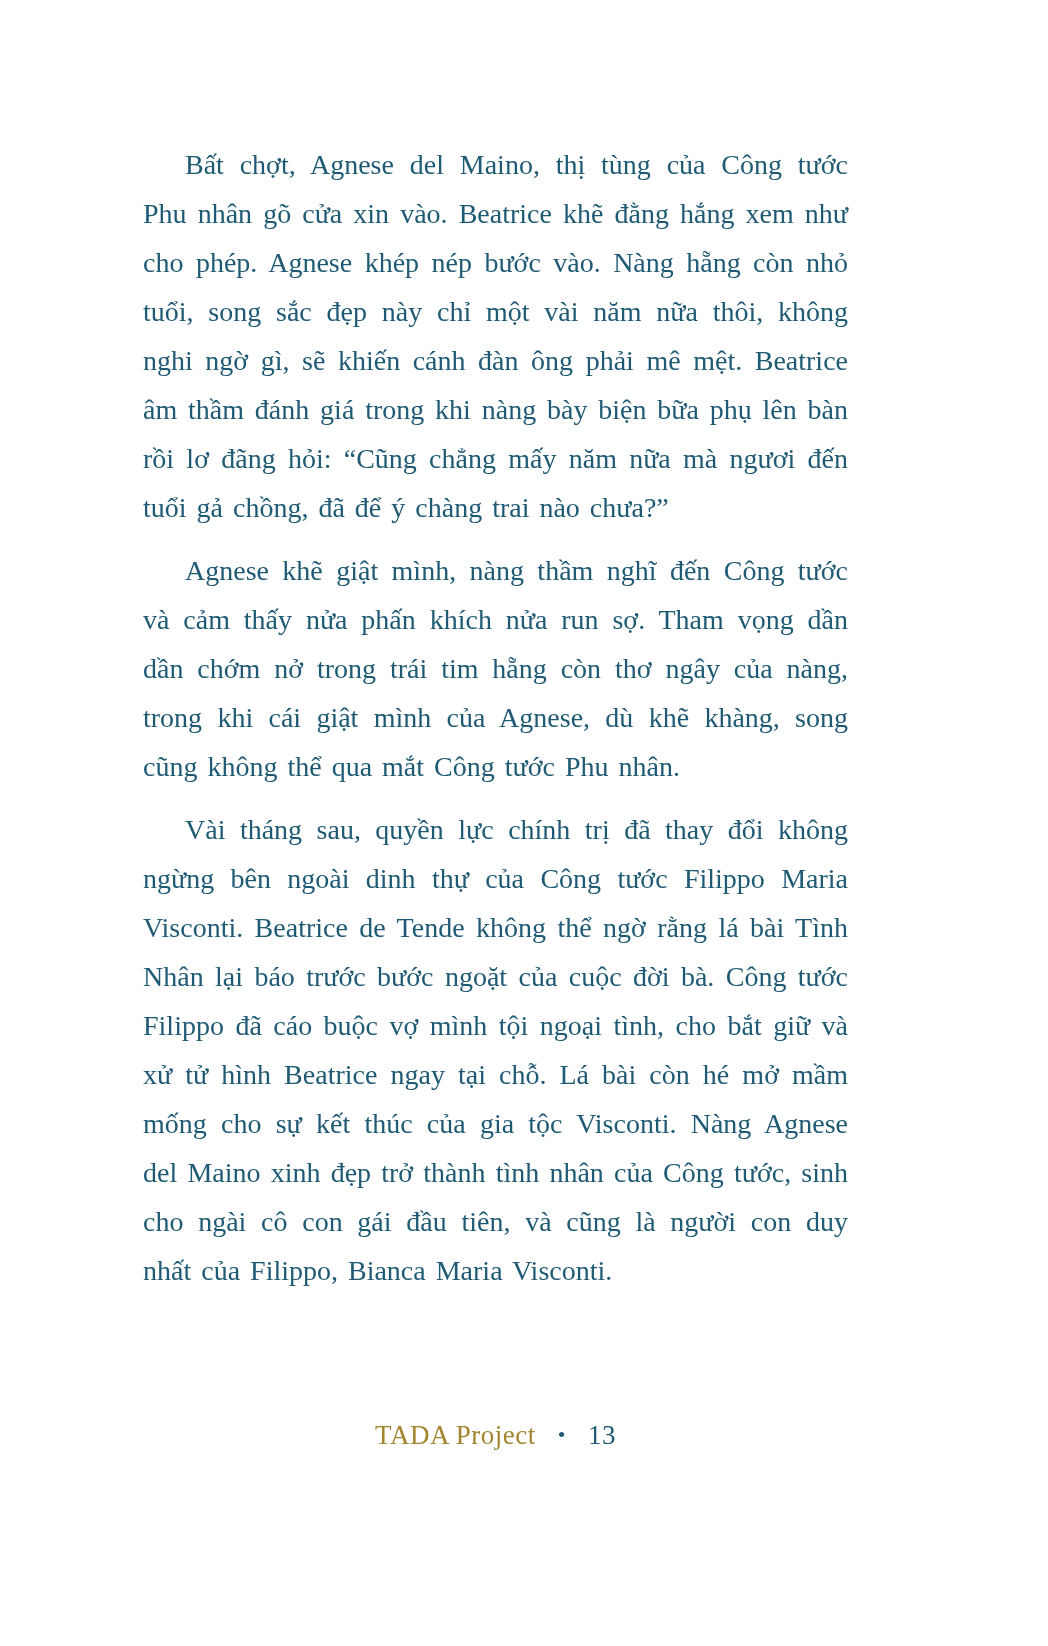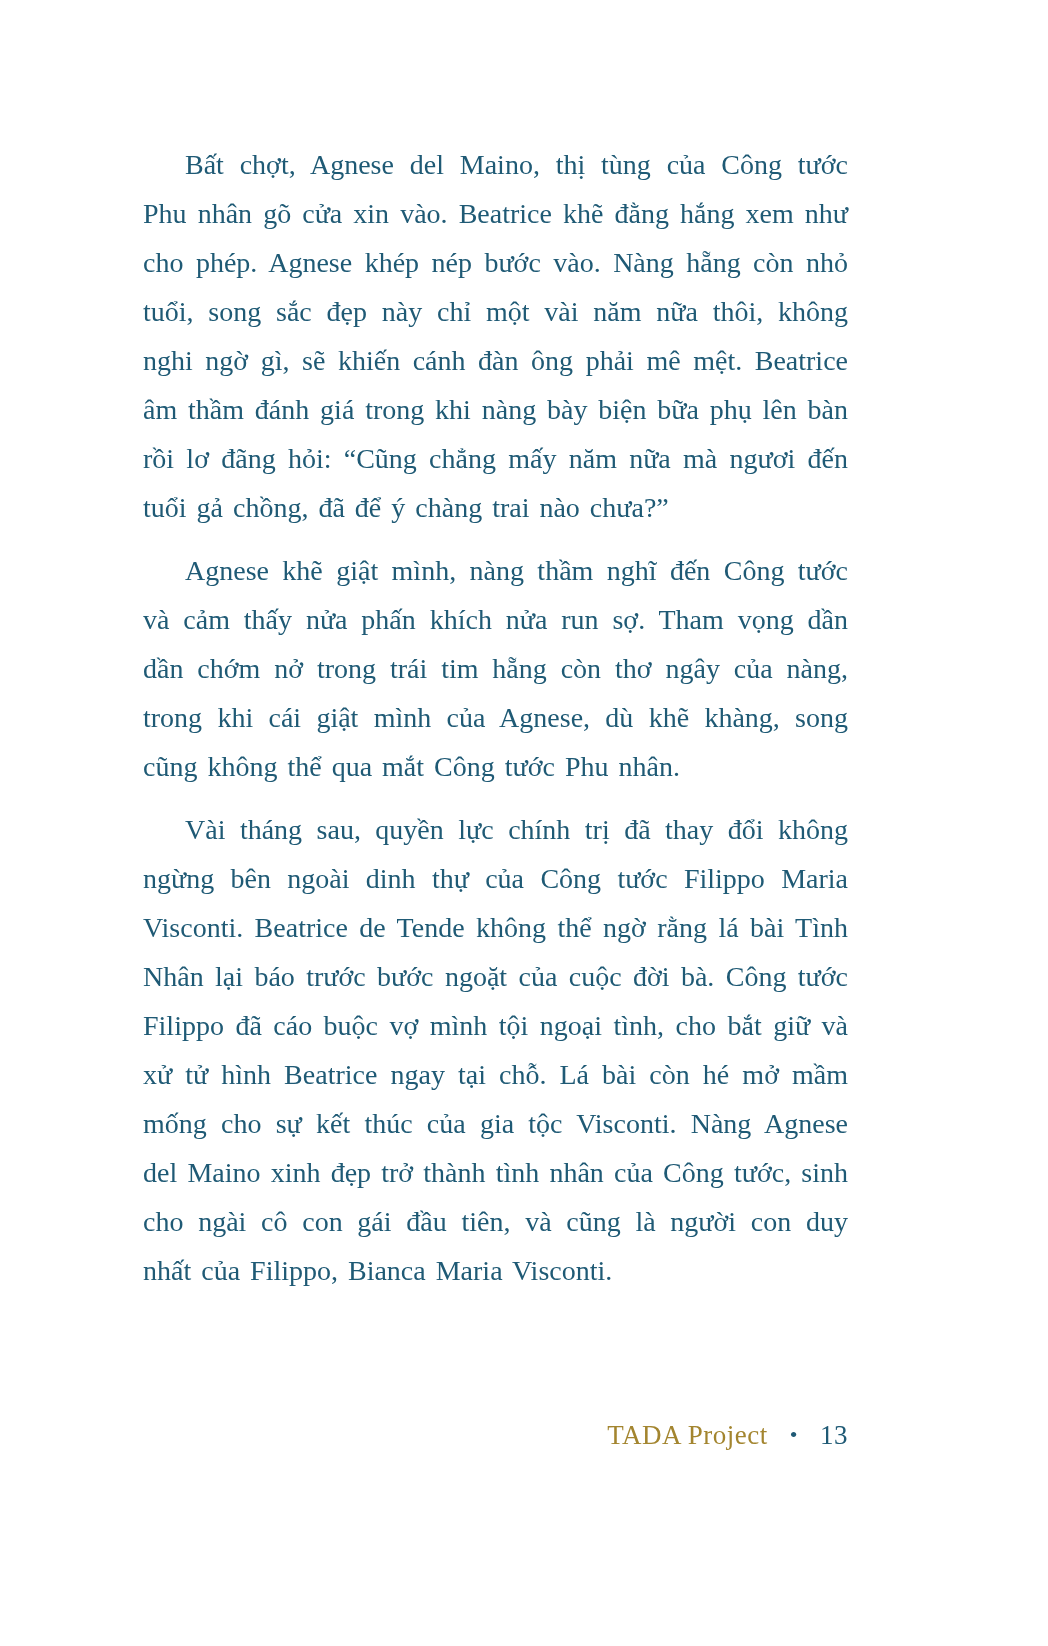--- a/index.html
+++ b/index.html
@@ -32,21 +32,21 @@
     word-spacing: 3px;
   }
   .body-text p:last-child {
     margin-bottom: 0;
   }
   .footer {
     position: absolute;
     top: 1415px;
     left: 143px;
     width: 705px;
-    text-align: right;
+    text-align: center;
     font-size: 27px;
     line-height: 40px;
     letter-spacing: 0.5px;
   }
   .footer .brand {
     color: #a3852f;
   }
   .footer .sep {
     color: #1f5a75;
     margin: 0 22px;

